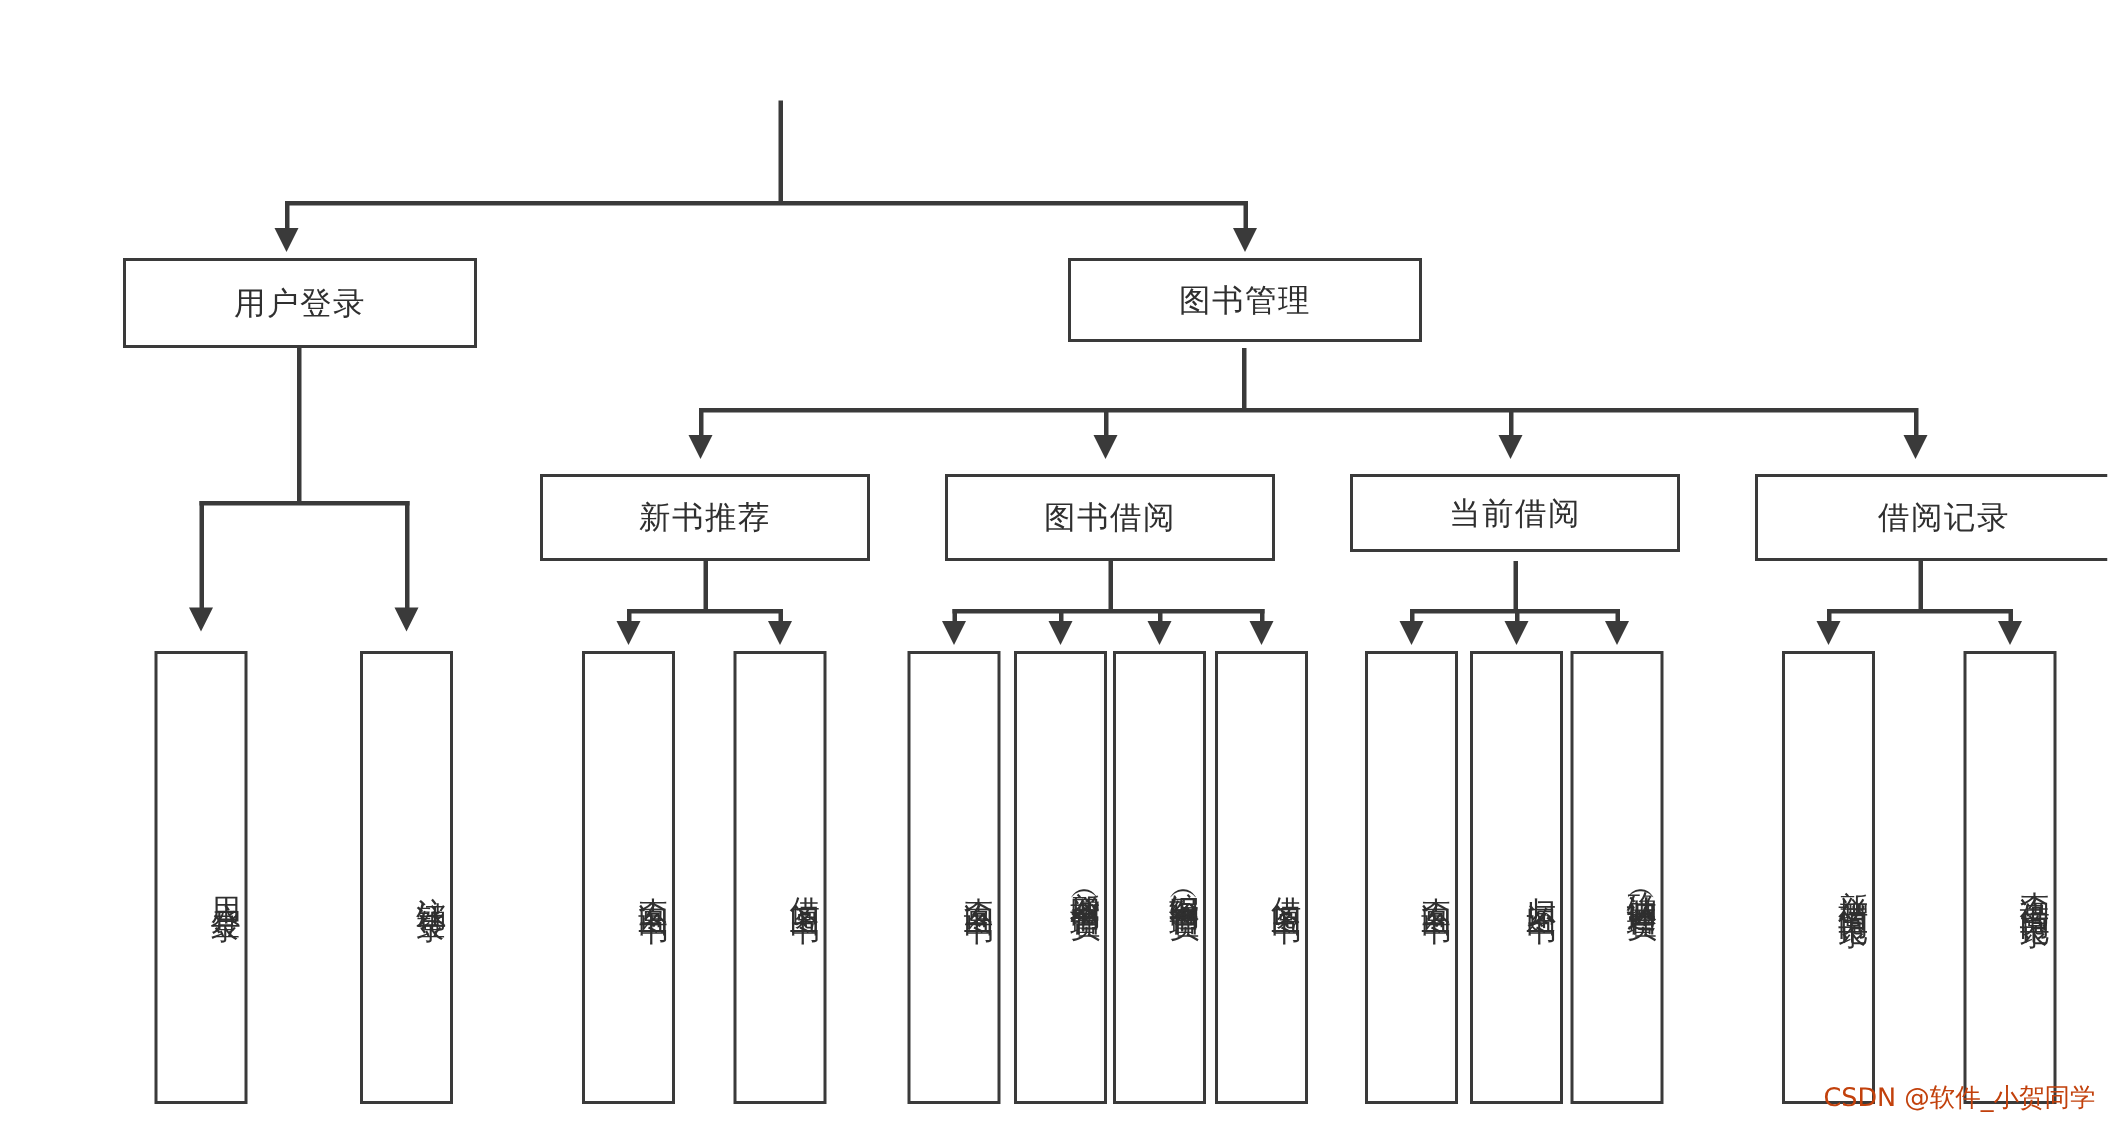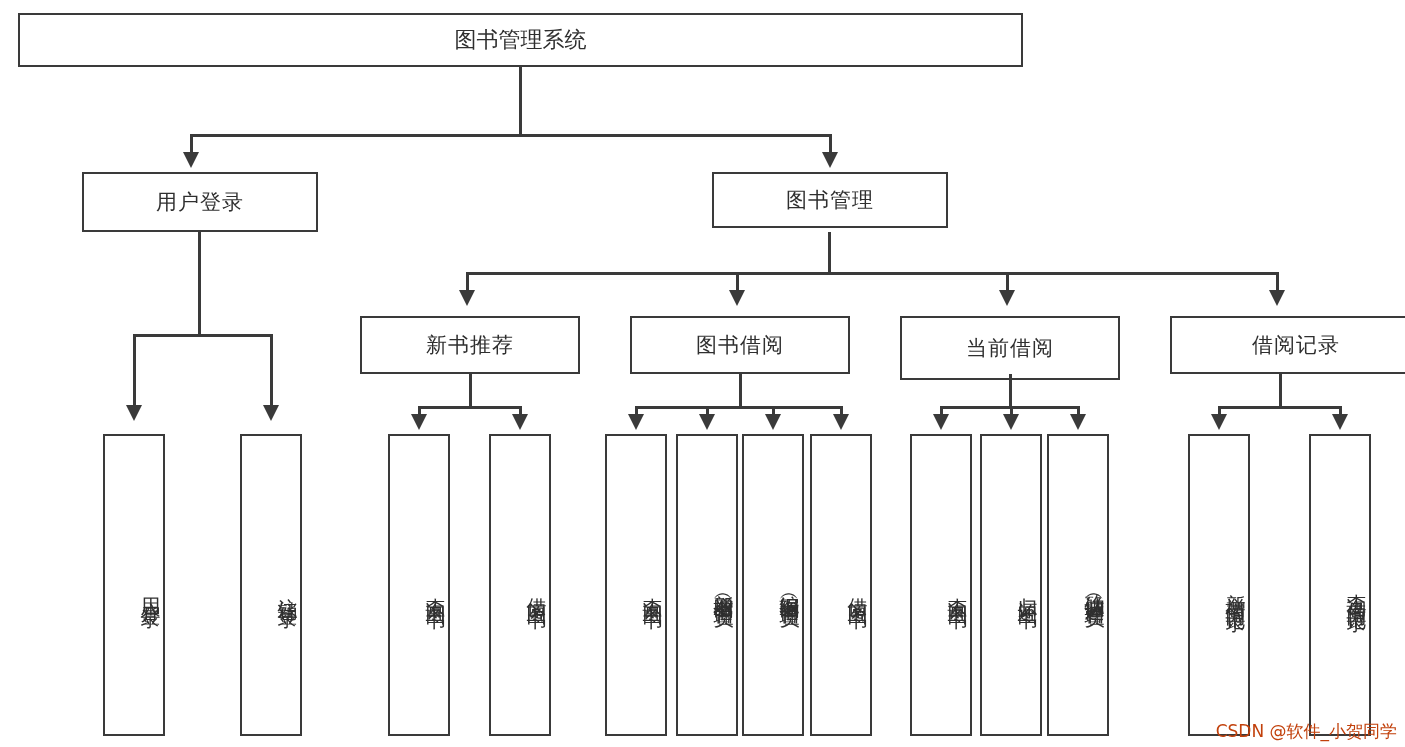--- a/index.html
+++ b/index.html
@@ -75,23 +75,20 @@
     color:#c2410c;
     white-space:nowrap;
     font-family:"DejaVu Sans","Liberation Sans",sans-serif;
   }
 </style>
 </head>
 <body>
 
 <div id="canvas">
 
-  <div class="box root" style="left:18px;top:13px;width:1005px;height:54px;">
-    <span>图书管理系统</span>
-  </div>
 
   <div class="ln vln" style="left:519px;top:67px;width:3px;height:69px;"></div>
 
   <div class="ln hln" style="left:190px;top:134px;width:642px;height:3px;"></div>
 
   <div class="ln vln" style="left:190px;top:134px;width:3px;height:22px;"></div>
   <div class="arrow" style="left:183px;top:152px;"></div>
   <div class="ln vln" style="left:829px;top:134px;width:3px;height:22px;"></div>
   <div class="arrow" style="left:822px;top:152px;"></div>
 
@@ -123,21 +120,21 @@
 
   <div class="ln vln" style="left:1276px;top:272px;width:3px;height:22px;"></div>
   <div class="arrow" style="left:1269px;top:290px;"></div>
 
   <div class="box h" style="left:360px;top:316px;width:220px;height:58px;">
     <span>新书推荐</span>
   </div>
   <div class="box h" style="left:630px;top:316px;width:220px;height:58px;">
     <span>图书借阅</span>
   </div>
-  <div class="box h" style="left:900px;top:316px;width:220px;height:64px;">
+  <div class="box h" style="left:900px;top:316px;width:220px;height:52px;">
     <span>当前借阅</span>
   </div>
   <div class="box h" style="left:1170px;top:316px;width:252px;height:58px;">
     <span>借阅记录</span>
   </div>
 
   <div class="ln vln" style="left:469px;top:374px;width:3px;height:34px;"></div>
   <div class="ln hln" style="left:418px;top:406px;width:104px;height:3px;"></div>
   <div class="ln vln" style="left:418px;top:406px;width:3px;height:12px;"></div>
   <div class="arrow" style="left:411px;top:414px;"></div>

